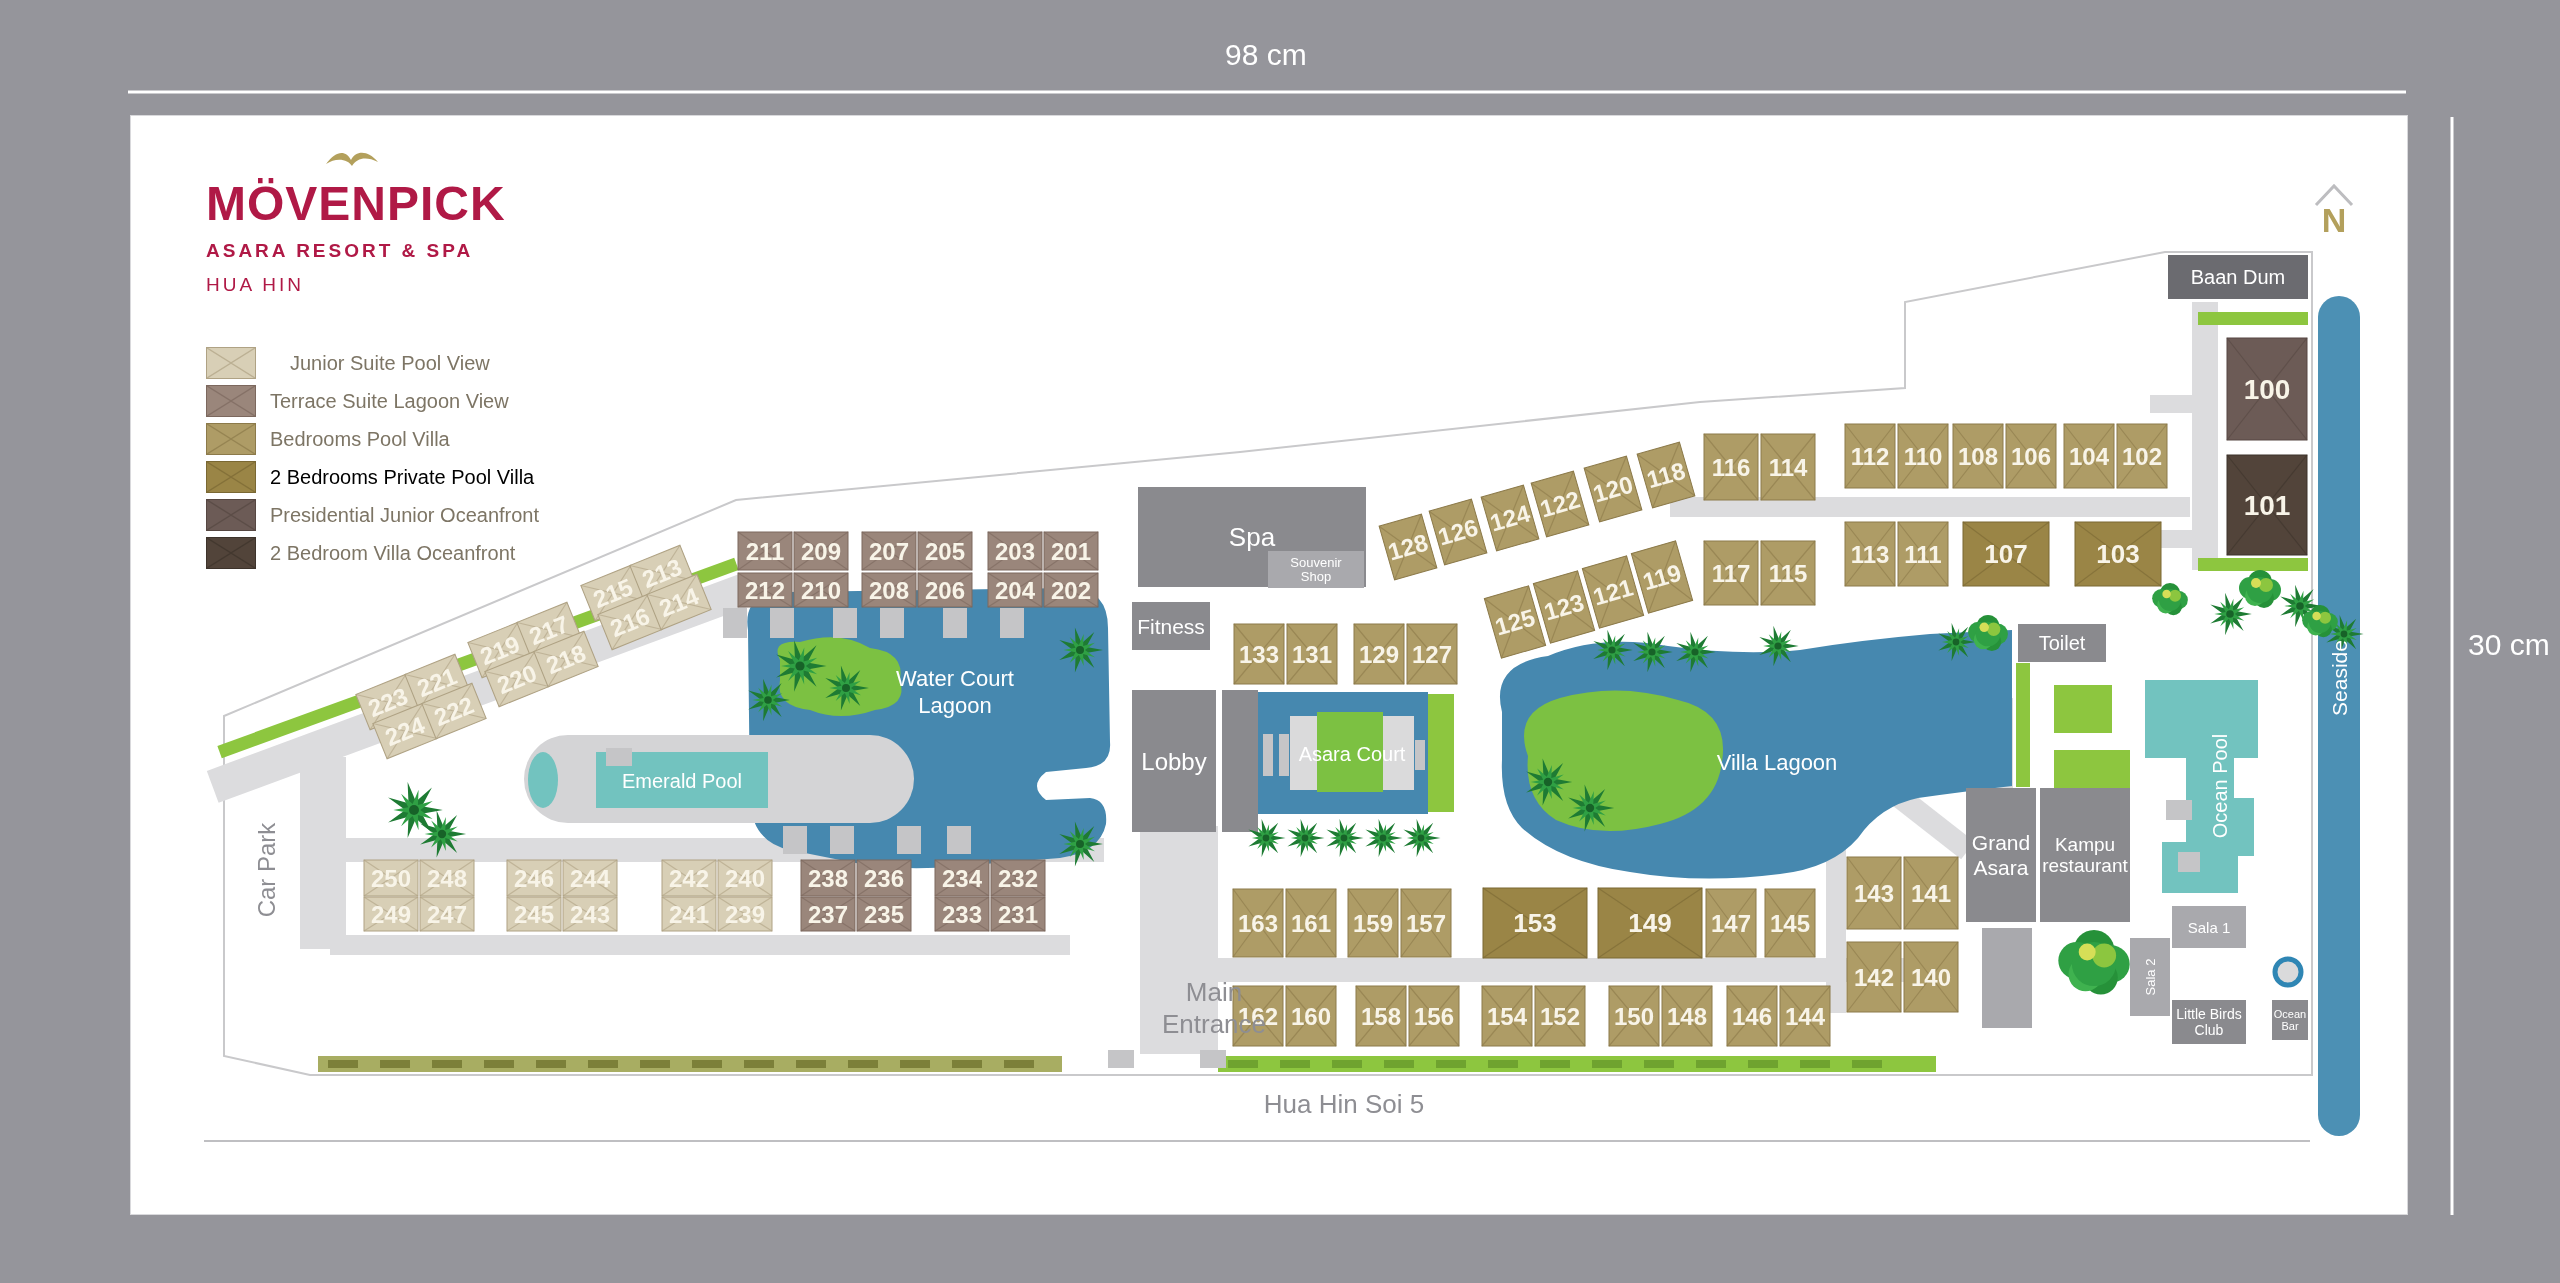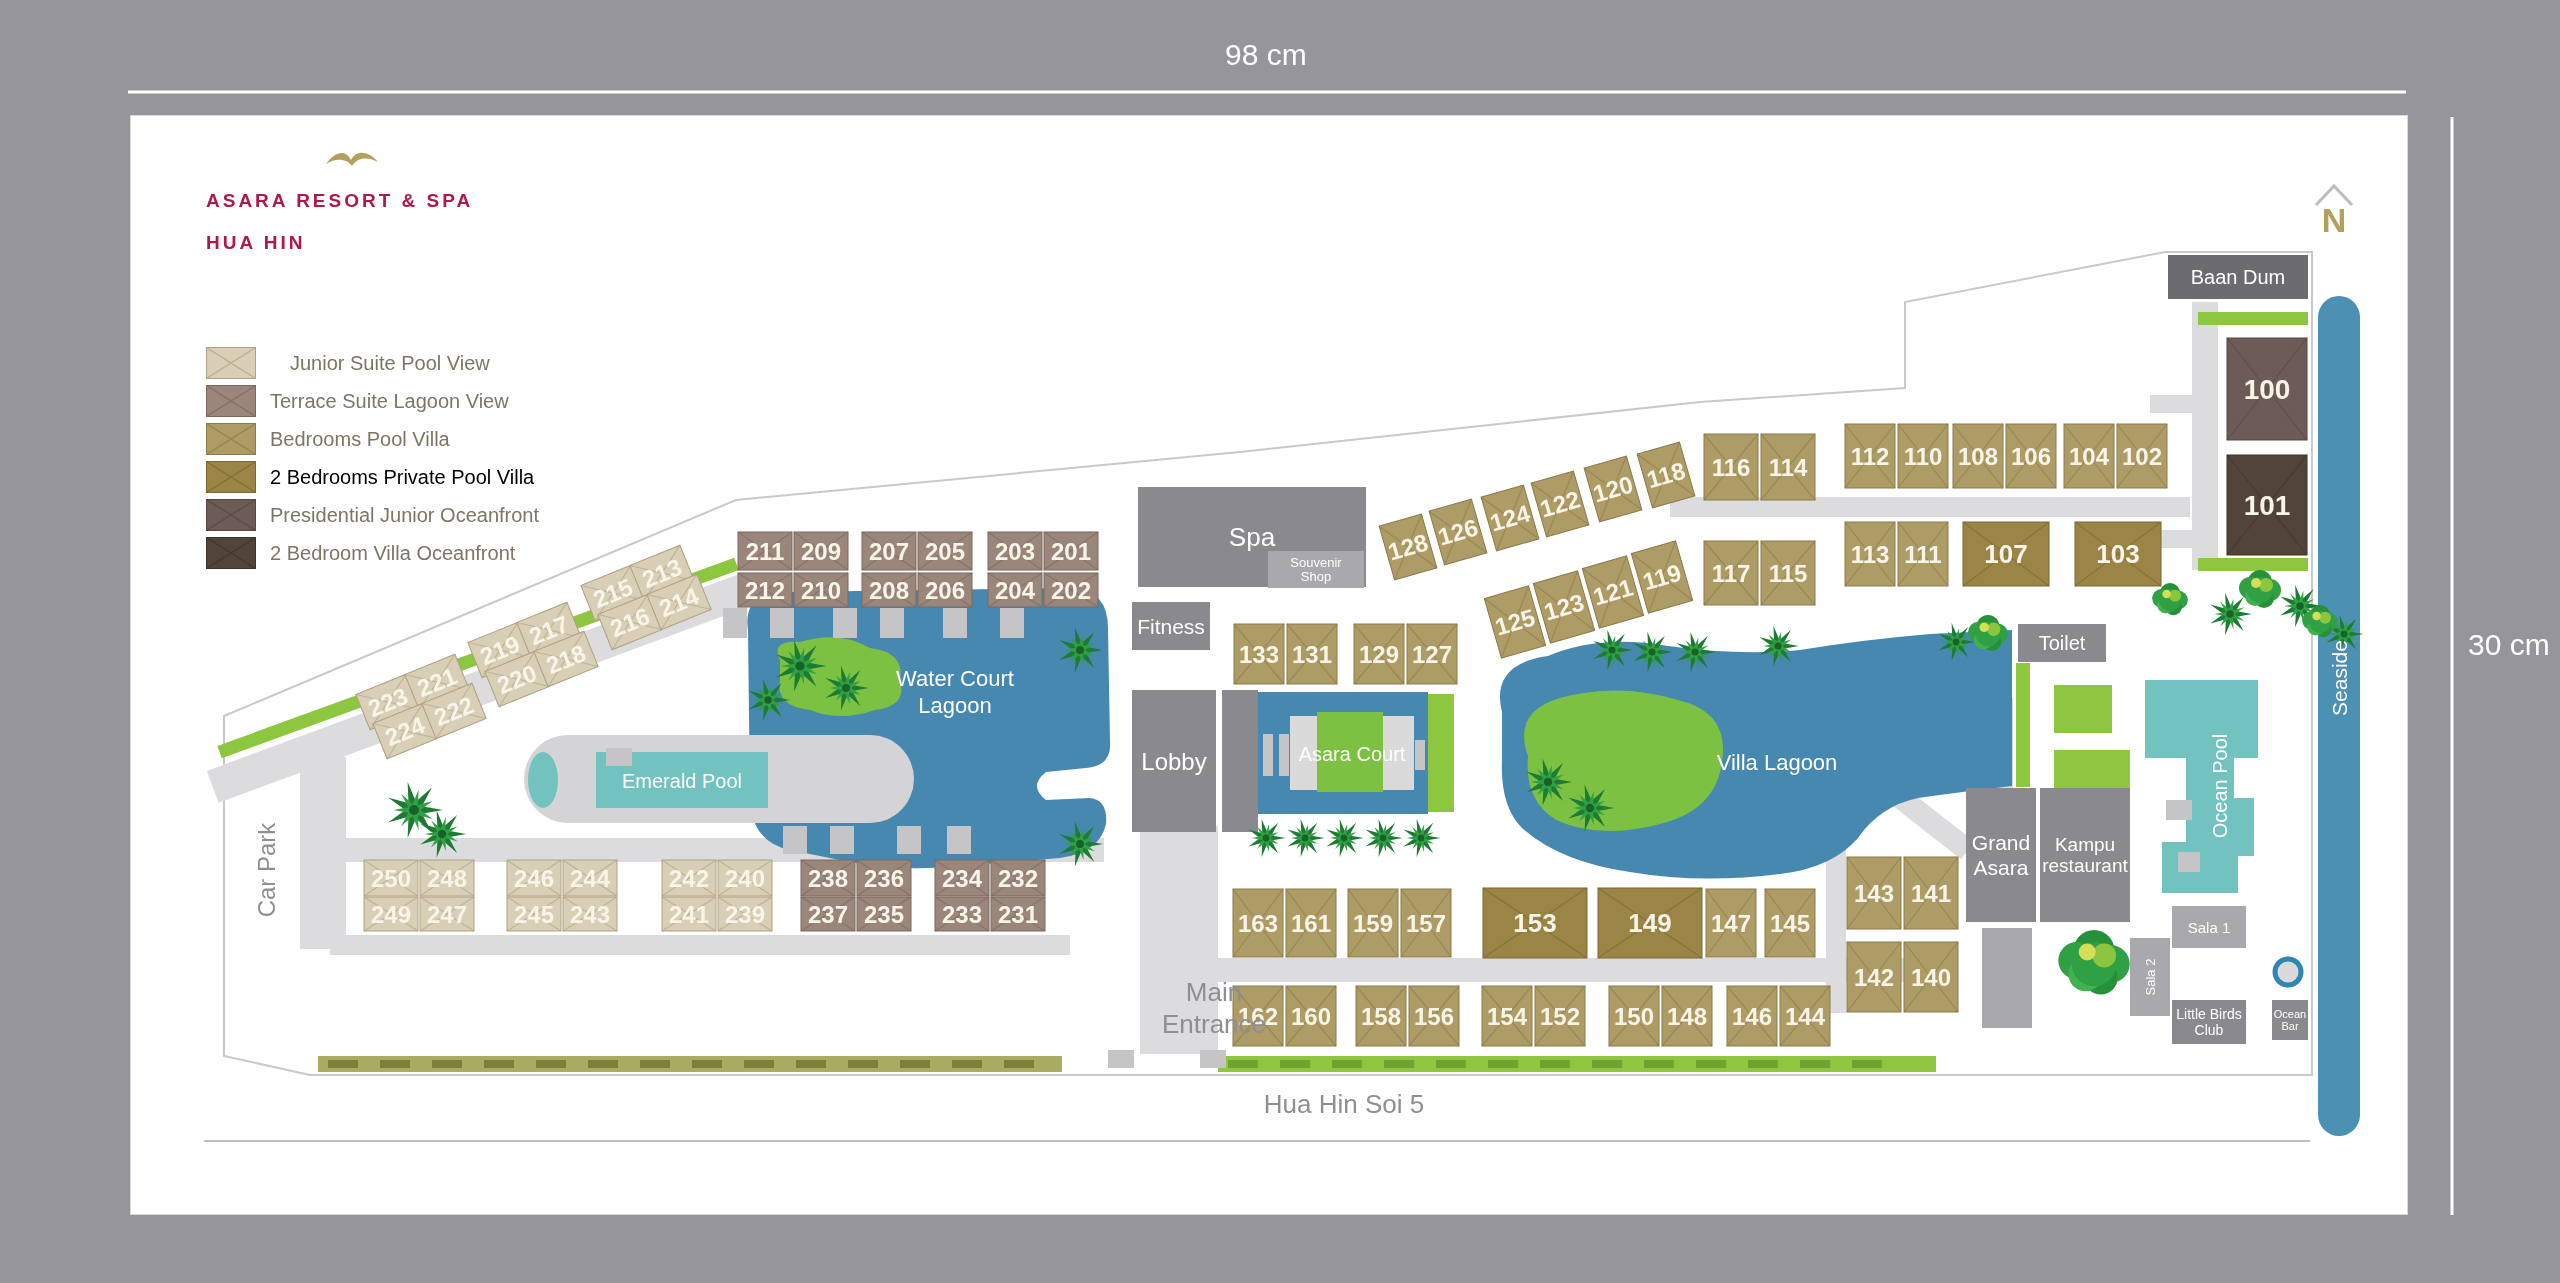--- a/index.html
+++ b/index.html
@@ -7,21 +7,21 @@
        font-family:"Liberation Sans",sans-serif;}
   #canvas{position:absolute;left:130px;top:115px;width:2278px;height:1100px;
           background:#ffffff;border:1px solid #d9d9dc;box-sizing:border-box;}
   #map{position:absolute;left:0;top:0;width:2560px;height:1283px;}
   .dim-label{position:absolute;color:#ffffff;font-size:30px;}
   #dim-top{left:1225px;top:38px;}
   #dim-right{left:2468px;top:628px;}
   #logo{position:absolute;left:206px;top:148px;}
   #brand{color:#B01946;font-size:48px;font-weight:bold;letter-spacing:1px;line-height:1;margin-top:2px;}
   #brand-sub{color:#B01946;font-size:19px;font-weight:bold;letter-spacing:3px;margin-top:12px;}
-  #brand-city{color:#B01946;font-size:19px;font-weight:bold;letter-spacing:3px;margin-top:20px;}
+  #brand-city{color:#B01946;font-size:19px;font-weight:normal;letter-spacing:3px;margin-top:12px;}
   #bird{margin-left:118px;height:26px;}
   #legend{position:absolute;left:206px;top:348px;}
   .lg-row{display:flex;align-items:center;margin-bottom:8px;height:30px;}
   .lg-swatch{width:48px;height:30px;margin-right:14px;position:relative;flex:0 0 48px;}
   .lg-label{color:#7D7565;font-size:20px;white-space:nowrap;}
 </style>
 </head>
 <body style="background: rgb(149, 149, 155);">
 
 <div id="canvas"></div>
@@ -844,20 +844,21 @@
     <line x1="204" y1="1141" x2="2310" y2="1141" stroke="#BFBFC2" stroke-width="2"></line>
   </svg>
 
 <div class="dim-label" id="dim-top">98 cm</div>
 <div class="dim-label" id="dim-right">30 cm</div>
 
 <div id="logo">
   <svg id="bird" width="56" height="26" viewBox="0 0 56 26">
     <path d="M2,16 C12,2 22,2 27,12 C32,2 44,2 54,14 C42,8 33,10 28,18 C24,11 12,9 2,16 Z" fill="#B3A05C"></path>
   </svg>
+  <div id="brand" style="color: rgb(176, 25, 70);">MÖVENPICK</div>
   <div id="brand-sub" style="color: rgb(176, 25, 70);">ASARA RESORT &amp; SPA</div>
   <div id="brand-city" style="color: rgb(176, 25, 70);">HUA HIN</div>
 </div>
 
 <div id="legend">
     <div class="lg-row">
       <div class="lg-swatch" style="background: rgb(216, 207, 182); border: 1px solid rgb(175, 162, 132);">
         <svg width="48" height="30" viewBox="0 0 48 30" style="position:absolute;left:0;top:0">
      <path d="M0,0 L24,15 L0,30 M48,0 L24,15 L48,30" stroke="#AFA284" stroke-width="1.4" fill="none" opacity="0.7"></path>
         </svg>

